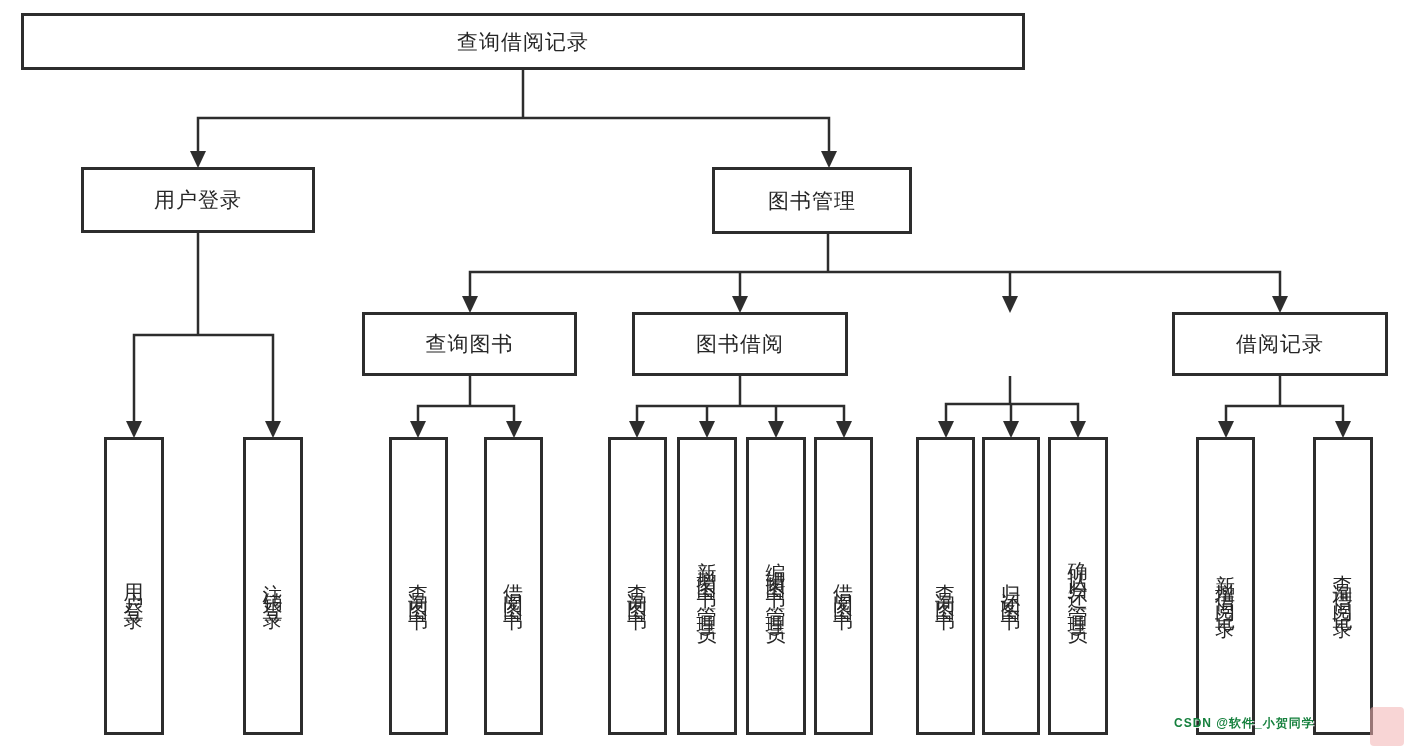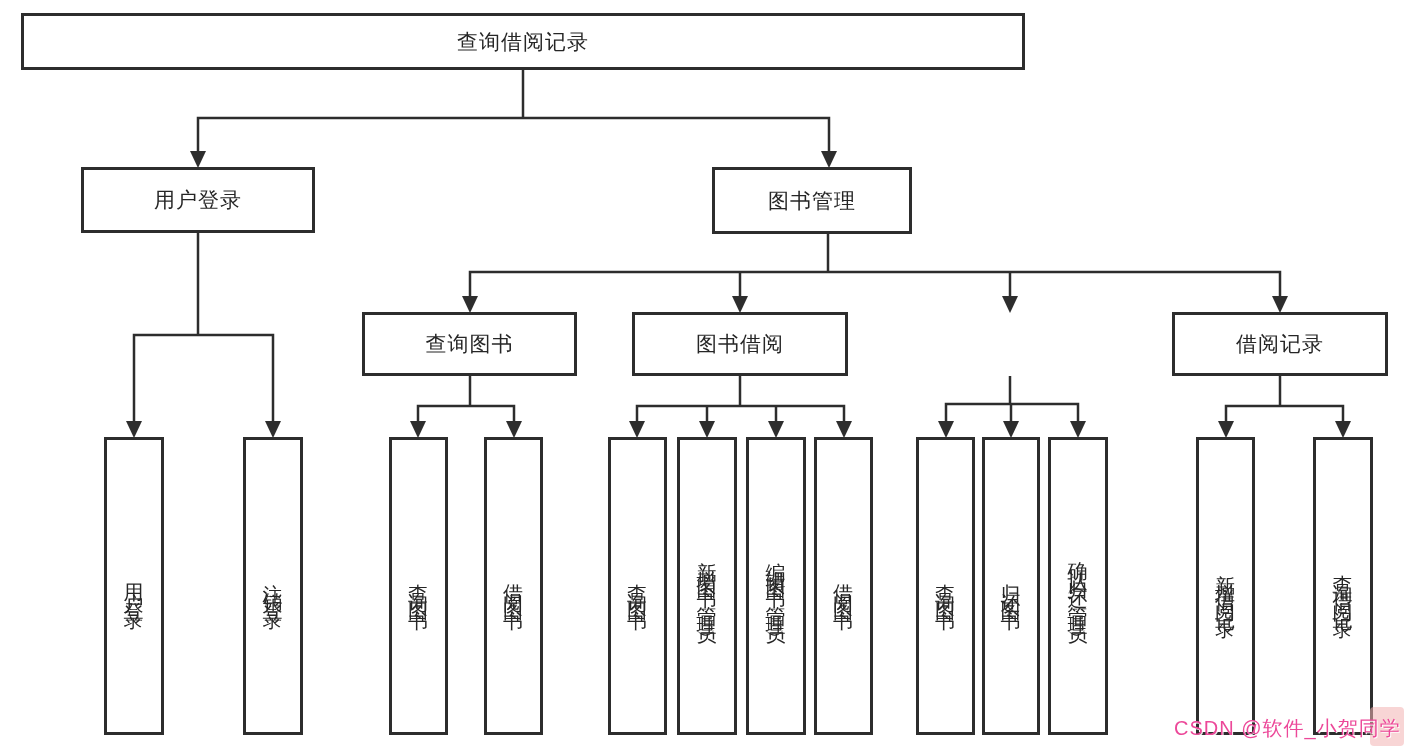--- a/index.html
+++ b/index.html
@@ -40,25 +40,26 @@
     writing-mode: vertical-rl;
     text-orientation: mixed;
     letter-spacing: 9px;
     font-size: 20px;
     line-height: 1;
     padding: 8px 0;
   }
   .watermark {
     position: absolute;
     z-index: 4;
-    color: #ec4899;
-    font-size: 20px;
+    color: #15803d;
+    font-size: 12px;
     letter-spacing: 1px;
     text-shadow: 1px 1px 0 rgba(255,255,255,0.9);
     white-space: nowrap;
+    font-weight: bold;
   }
   .watermark-accent {
     position: absolute;
     z-index: 3;
     background: rgba(242, 178, 178, 0.55);
     border-radius: 4px;
   }
 </style>
 </head>
 <body>

